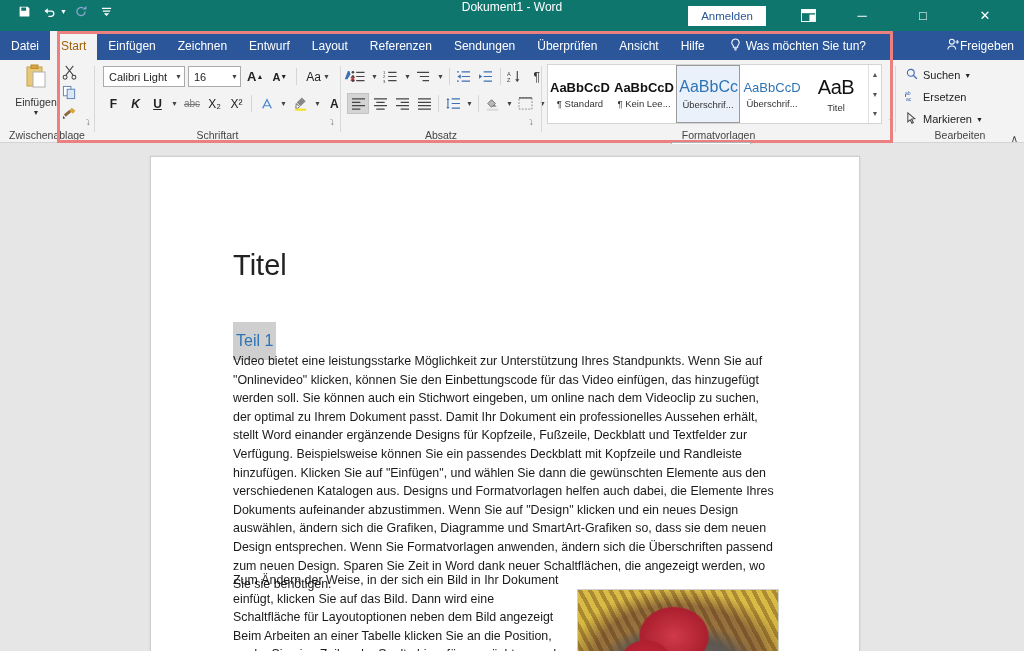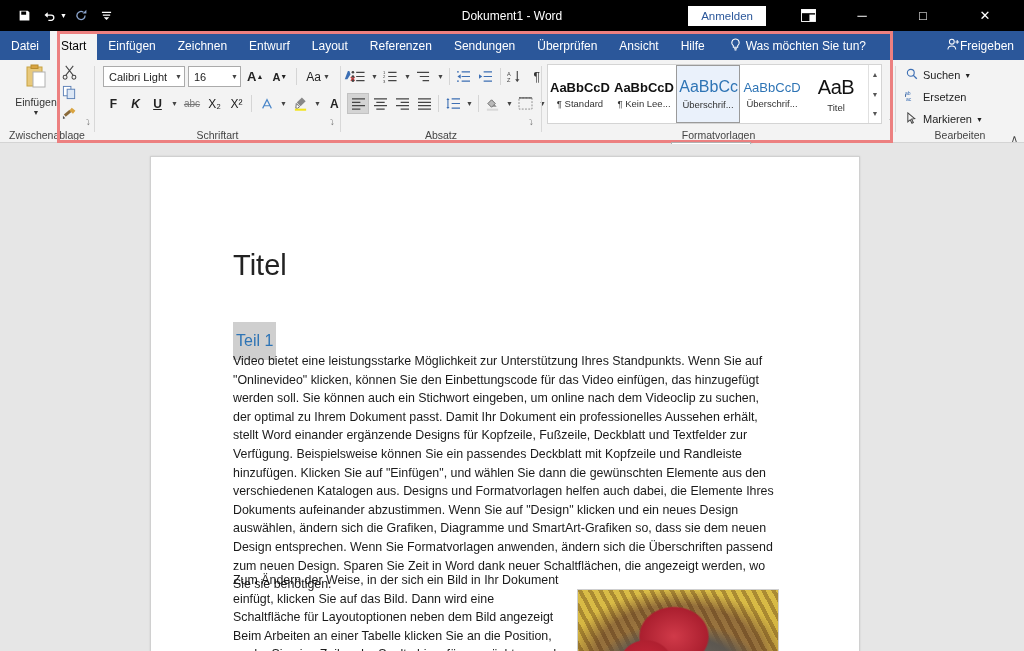--- a/index.html
+++ b/index.html
@@ -7,22 +7,22 @@
     width: 1024px; height: 651px;
     overflow: hidden;
     font-family: "Liberation Sans", sans-serif;
     background: #e6e6e6;
   }
   #app { position: relative; width: 1024px; height: 651px; }
 
   
   .titlebar {
     position: absolute; left:0; top:0; width:1024px; height:31px;
-    background:#000000; color:#fff;
-    display:flex; align-items:center;
+    background:#0f766e; color:#fff;
+    display:flex; align-items:flex-start;
   }
   .qat { display:flex; align-items:center; gap:2px; padding-left:12px; }
   .qat-btn {
     width:24px; height:22px; display:flex; align-items:center; justify-content:center;
     color:#fff; font-size:13px; line-height:1;
   }
   .qat-btn.dim { color:#8ba4cc; }
   .qat-caret { font-size:7px; margin-left:-4px; color:#fff; }
   .title-center {
     position:absolute; left:0; right:0; text-align:center;
@@ -50,21 +50,21 @@
   
   .tabrow {
     position:absolute; left:0; top:31px; width:1024px; height:29px;
     background:#2b579a; display:flex; align-items:stretch;
   }
   .tab {
     padding:0 11px; display:flex; align-items:center;
     font-size:12px; color:#fff; white-space:nowrap;
   }
   .tab.active {
-    background:#f3f3f3; color:#000000;
+    background:#f3f3f3; color:#a16207;
   }
   .tab.tell-me { color:#fff; gap:5px; padding-left:14px; }
   .bulb { font-size:12px; }
   .share {
     position:absolute; right:10px; top:0; height:29px;
     display:flex; align-items:center; color:#fff; font-size:12px;
   }
 
   
   .ribbon {

